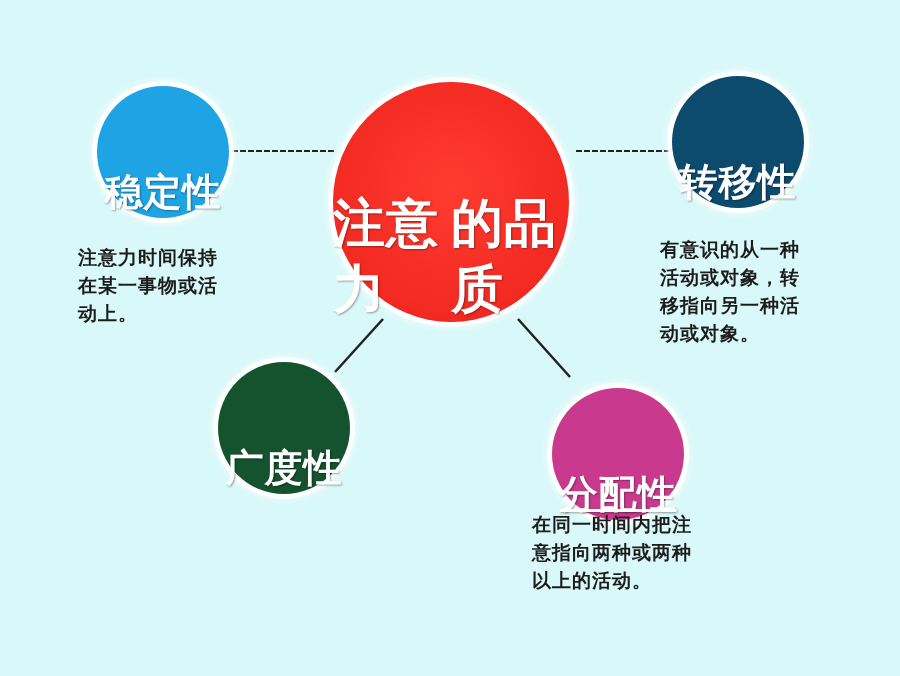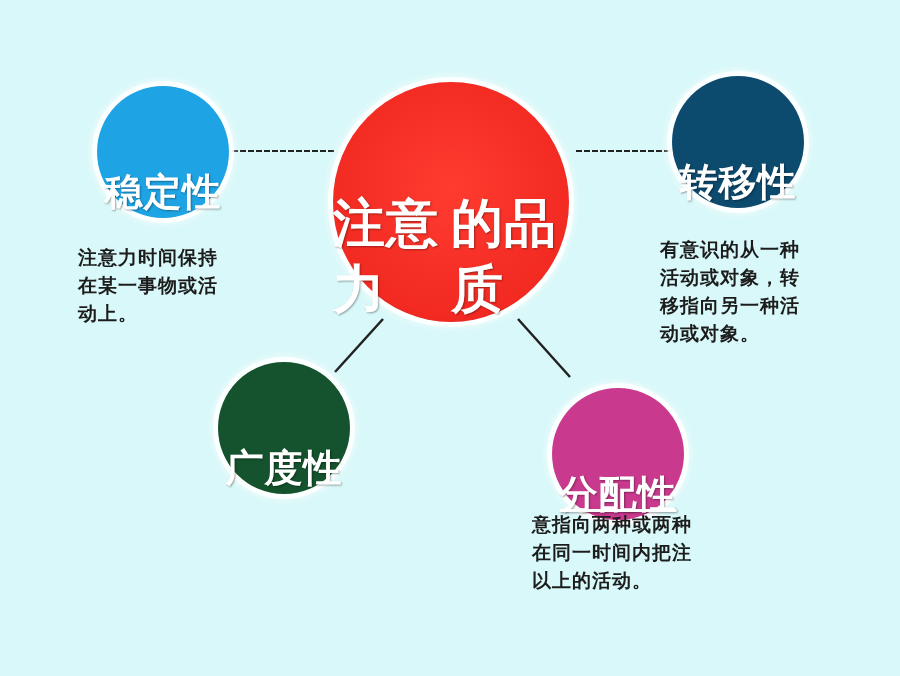--- a/index.html
+++ b/index.html
@@ -74,16 +74,16 @@
 <div class="circle node node-green">
   <span>广度性</span>
 </div>
 <div class="desc desc-green">
 </div>
 
 <div class="circle node node-magenta">
   <span>分配性</span>
 </div>
 <div class="desc desc-magenta">
+  <span class="line">在同一时间内把注</span>
   <span class="line">意指向两种或两种</span>
-  <span class="line">在同一时间内把注</span>
   <span class="line">以上的活动。</span>
 </div>
 
 </body></html>

